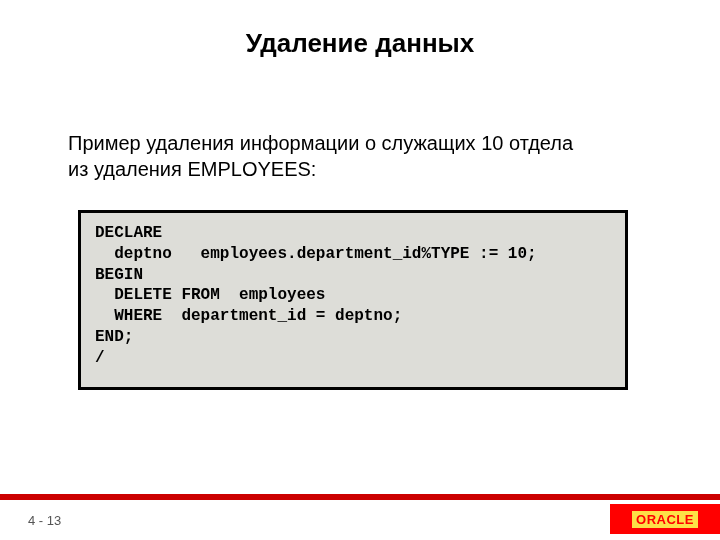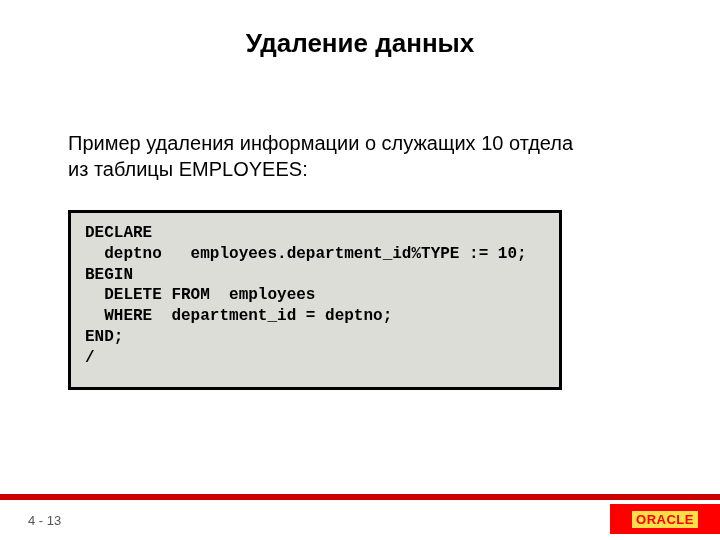--- a/index.html
+++ b/index.html
@@ -37,22 +37,22 @@
     font-size: 20px;
     line-height: 1.3;
     color: #000;
   }
   .body-text .mono {
     font-family: Liberation Sans, sans-serif;
   }
   .code-box {
     position: absolute;
     top: 210px;
-    left: 68px;
-    width: 494px;
+    left: 78px;
+    width: 550px;
     box-sizing: border-box;
     padding: 10px 14px 18px 14px;
     background: #ddddd8;
     border: 3px solid #000;
     font-family: "Courier New", monospace;
     font-size: 16px;
     font-weight: bold;
     line-height: 1.3;
     white-space: pre;
     color: #000;
@@ -103,21 +103,21 @@
 </style>
 </head>
 <body>
 
 <div class="slide">
 
   <div class="title">Удаление данных</div>
 
   <div class="body-text">
     <span>Пример удаления  информации о служащих 10 отдела</span><br>
-    <span>из таблицы </span><span class="mono">EMPLOYEES</span><span>:</span>
+    <span>из удаления </span><span class="mono">EMPLOYEES</span><span>:</span>
   </div>
 
   <div class="code-box">DECLARE
   deptno   employees.department_id%TYPE := 10; 
 BEGIN
   DELETE FROM  employees
   WHERE  department_id = deptno;
 END;
 /</div>
 

